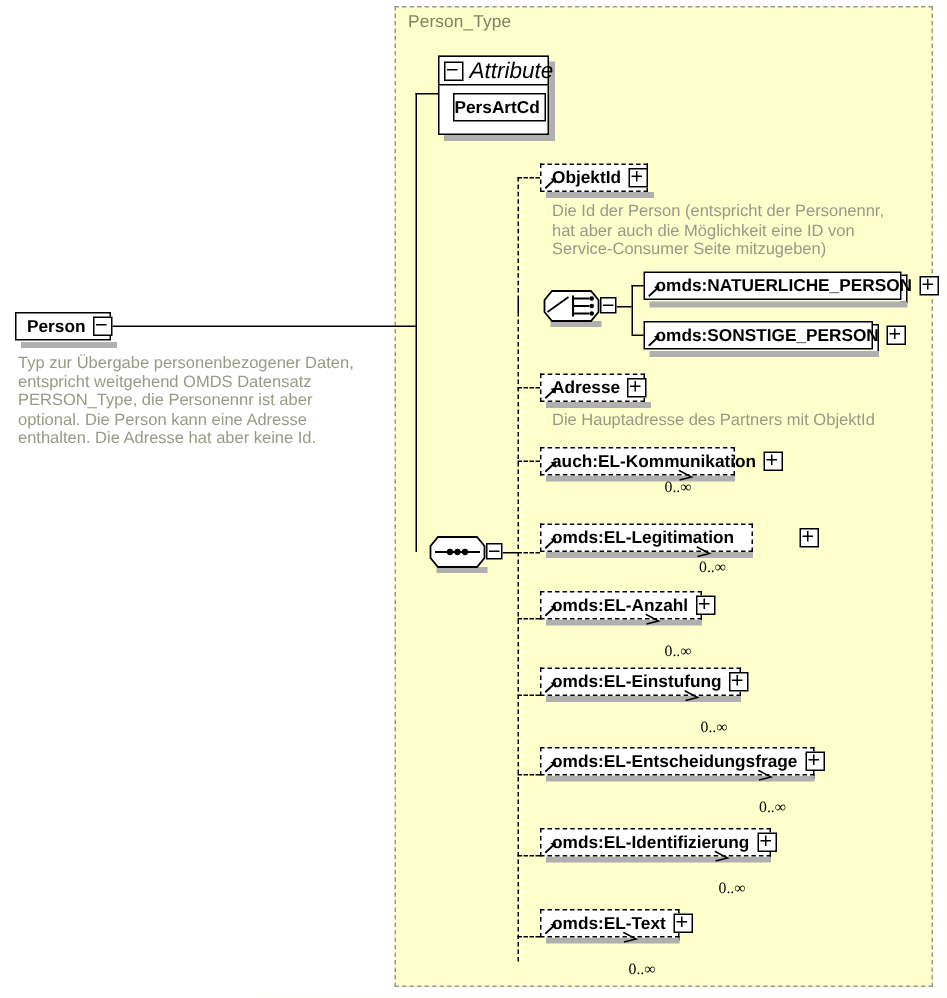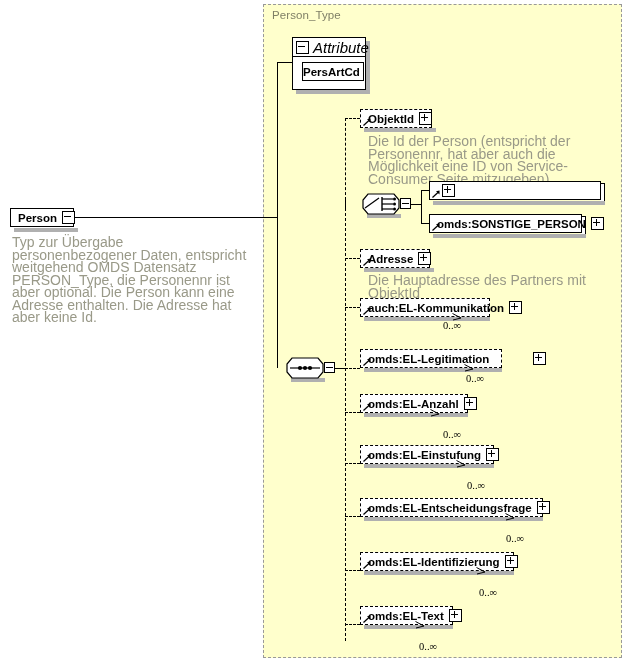--- a/index.html
+++ b/index.html
@@ -137,21 +137,21 @@
     position: absolute;
     font-size: 10.5px;
     color: #000000;
     font-family: "Liberation Serif", serif;
     white-space: nowrap;
   }
 
   
   .doc {
     position: absolute;
-    font-size: 14px;
+    font-size: 11px;
     color: #999988;
     line-height: 12.5px;
     white-space: pre-line;
   }
 
   
   .ln {
     position: absolute;
     background: transparent;
     z-index: 1;
@@ -290,20 +290,21 @@
 </div>
 <div class="doc" style="left:368px; top:135px; width:236px;">Die Id der Person (entspricht der Personennr, hat aber auch die Möglichkeit eine ID von Service-Consumer Seite mitzugeben)</div>
 
 <div class="stack solid" style="left:600px; top:183px; width:5px;"></div>
 <div class="shadow" style="left:433px; top:201px; width:172px; height:4px;"></div>
 <div class="node solid" style="left:429px; top:181px; width:172px;">
   <svg class="refarrow" viewBox="0 0 8 8">
     <line x1="0.5" y1="7.5" x2="7" y2="1.5" stroke="#000000" stroke-width="1.2"></line>
     <polygon points="7.5,0.5 7.5,4.5 4,1.2" fill="#000000"></polygon>
   </svg>
+  <span class="node-label">omds:NATUERLICHE_PERSON</span>
   <span class="tgl plus"></span>
 </div>
 
 <div class="stack solid" style="left:581px; top:216px; width:5px;"></div>
 <div class="shadow" style="left:433px; top:234px; width:153px; height:4px;"></div>
 <div class="node solid" style="left:429px; top:214px; width:153px;">
   <svg class="refarrow" viewBox="0 0 8 8">
     <line x1="0.5" y1="7.5" x2="7" y2="1.5" stroke="#000000" stroke-width="1.2"></line>
     <polygon points="7.5,0.5 7.5,4.5 4,1.2" fill="#000000"></polygon>
   </svg>

